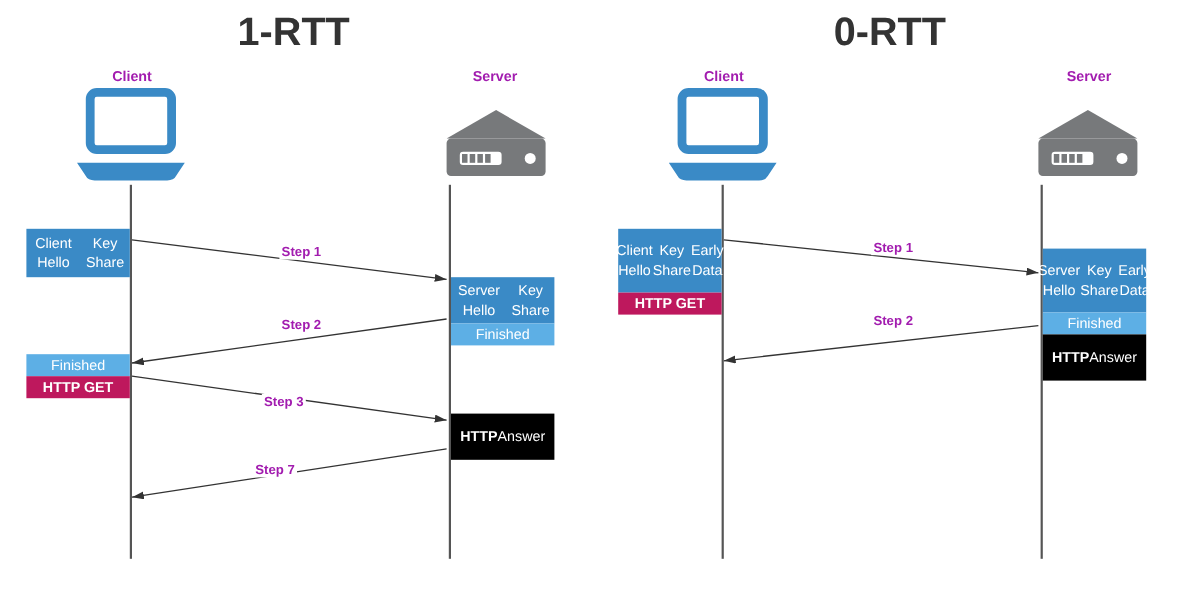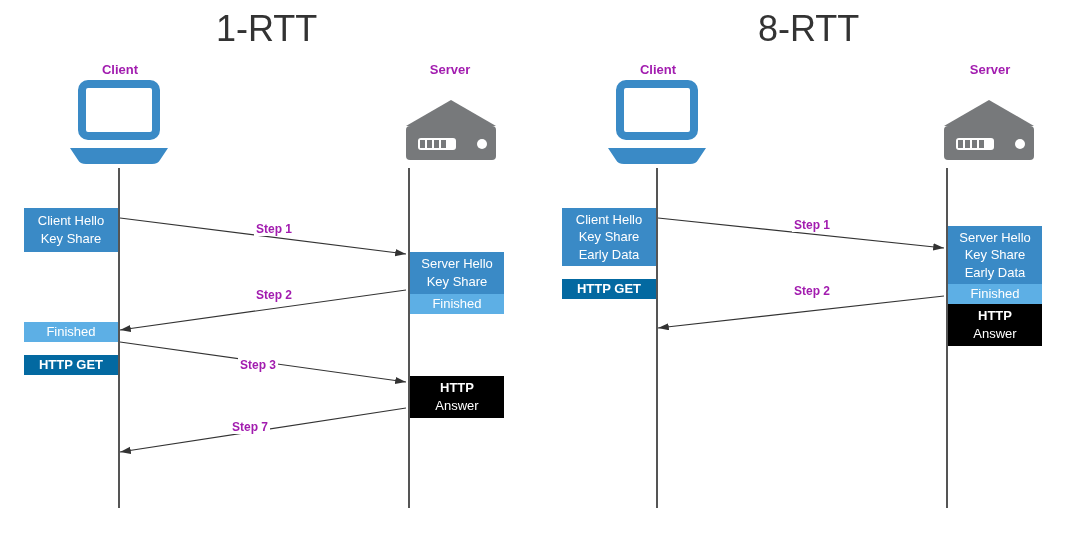--- a/index.html
+++ b/index.html
@@ -9,21 +9,21 @@
     width: 1080px;
     height: 557px;
     font-family: "Segoe UI", "Helvetica Neue", Arial, sans-serif;
     background: #fff;
     color: #333;
     position: relative;
   }
   .title {
     position: absolute;
     font-size: 36px;
-    font-weight: 400;
+    font-weight: 700;
     color: #333;
   }
   .role-label {
     position: absolute;
     font-size: 13px;
     font-weight: 700;
     color: #a21caf;
     text-align: center;
     width: 120px;
   }
@@ -42,35 +42,35 @@
     background: #fff;
     padding: 0 2px;
   }
   .msg {
     position: absolute;
     font-size: 13px;
     color: #fff;
     text-align: center;
     line-height: 1.35;
     display: flex;
-    flex-direction: column;
+    flex-direction: row;
     justify-content: center;
     align-items: center;
   }
   .blue    { background: #3a8ac6; }
   .ltblue  { background: #5dafe5; }
-  .grey    { background: #0369a1; font-weight: 700; margin-top: 13px; }
+  .grey    { background: #be185d; font-weight: 700; }
   .greyN   { background: #000000; }
   svg.arrow { position: absolute; overflow: visible; }
 </style>
 </head>
 <body>
 
 <div class="title" style="left:216px; top:8px;">1-RTT</div>
-<div class="title" style="left:758px; top:8px;">8-RTT</div>
+<div class="title" style="left:758px; top:8px;">0-RTT</div>
 
 <div class="role-label" style="left:60px;  top:62px;">Client</div>
 <div class="role-label" style="left:390px; top:62px;">Server</div>
 <div class="role-label" style="left:598px; top:62px;">Client</div>
 <div class="role-label" style="left:930px; top:62px;">Server</div>
 
 <div class="laptop" style="left:64px; top:78px;">
   <svg width="110" height="88" viewBox="0 0 110 88">
     <rect x="18" y="6" width="74" height="52" rx="6" fill="none" stroke="#3a8ac6" stroke-width="8"></rect>
     <path d="M6 70 L104 70 L96 82 Q94 86 88 86 L22 86 Q16 86 14 82 Z" fill="#3a8ac6"></path>

